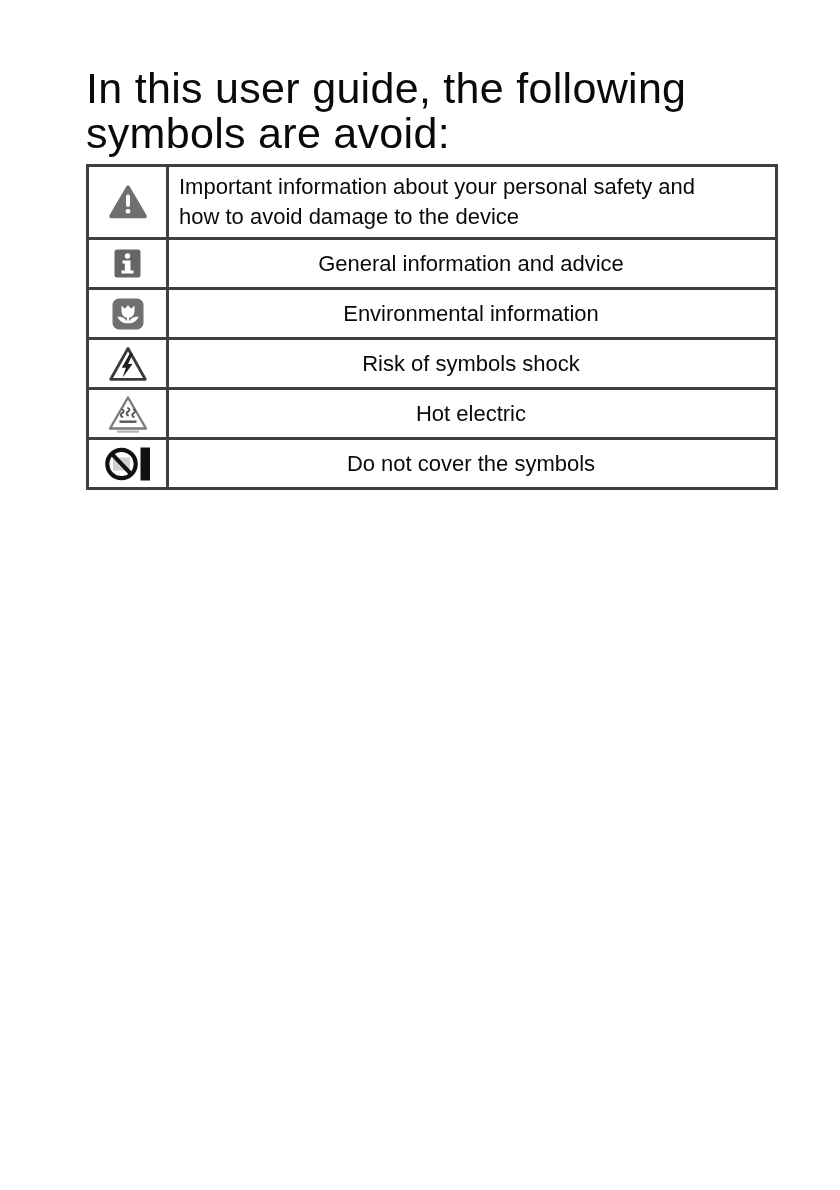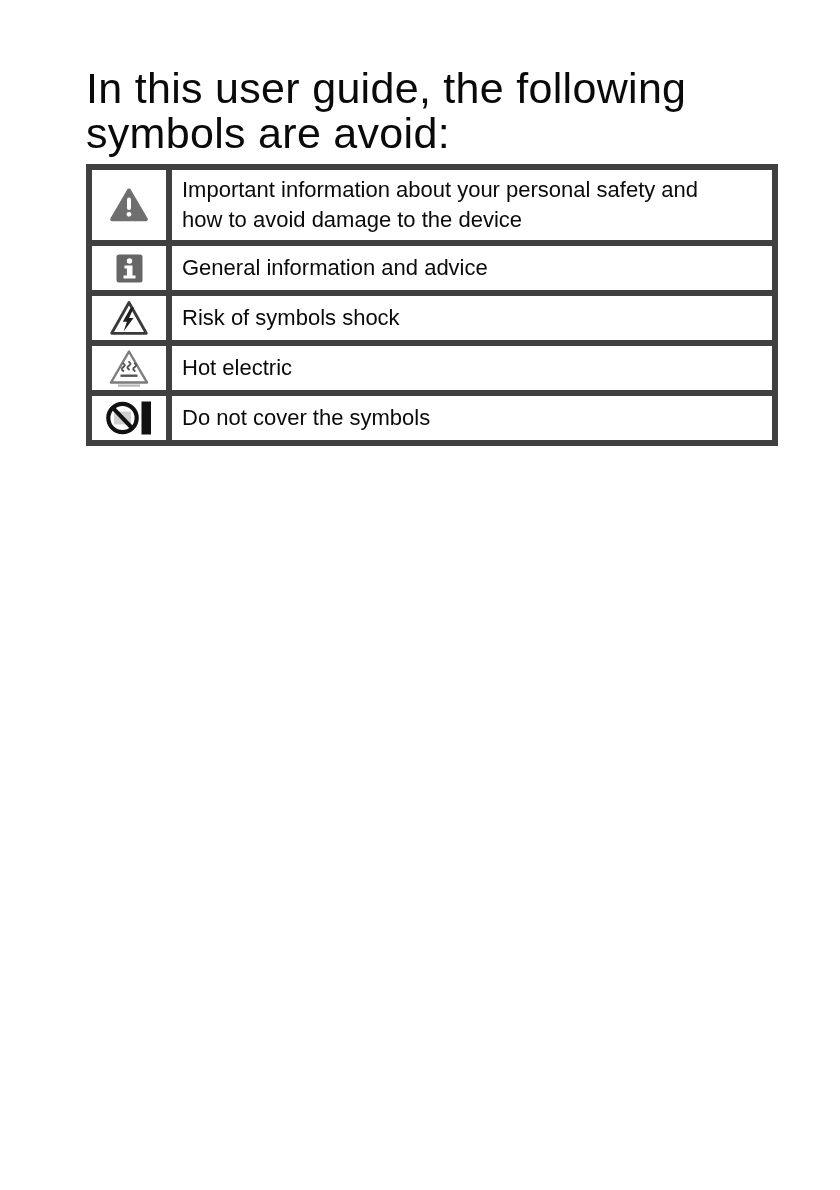--- a/index.html
+++ b/index.html
@@ -29,38 +29,38 @@
   .page-title .title-line { display: block; white-space: nowrap; }
 
   table.symbols-table {
     position: absolute;
     left: 86px; top: 164px;
     width: 692px;
     border-collapse: collapse;
     table-layout: fixed;
   }
   .symbols-table td {
-    border: 6px solid #404040;
+    border: 3px solid #404040;
     background: #ffffff;
   }
   .icon-cell {
     width: 80px;
     text-align: center;
     vertical-align: middle;
     padding: 2px 0;
   }
   .text-cell {
     vertical-align: middle;
     padding: 5px 12px 5px 10px;
     font-size: 22px;
     line-height: 30px;
     color: #0a0a0a;
   }
   tr.row-tall td { height: 71px; }
-  tr.row-std td  { height: 50px; }
+  tr.row-std td  { height: 50px; text-align: center; }
   .desc-wide { max-width: 545px; }
   .icon { display: inline-block; line-height: 0; vertical-align: middle; }
   svg { display: block; }
 </style>
 </head>
 <body>
 
 <div class="page">
 
   <h1 class="page-title">
@@ -94,20 +94,36 @@
               <circle cx="13.5" cy="7" r="2.7" fill="#ffffff"></circle>
               <path d="M8.5 11.5 h8 v10 h3 v3 H7.5 v-3 h3.4 v-7 H8.5 Z" fill="#ffffff"></path>
             </svg>
           </span>
         </td>
         <td class="text-cell">
           <div>General information and advice</div>
         </td>
       </tr>
 
+      <tr class="row-std">
+        <td class="icon-cell">
+          <span class="icon">
+            <svg width="32" height="32" viewBox="0 0 32 32">
+              <rect x="0.5" y="0.5" width="31" height="31" rx="6.5" fill="#6f6f6f"></rect>
+              <path d="M9.5 7.5 v6 a6.5 6.5 0 0 0 13 0 v-6 l-3.3 3.3 -3.2-3.5 -3.2 3.5 Z" fill="#ffffff"></path>
+              <rect x="15" y="18.5" width="2" height="6.5" fill="#ffffff"></rect>
+              <path d="M15.7 25.2 C10.4 25.6 6.7 22 5.5 18.4 C10.6 18.3 14.7 21.1 15.7 25.2 Z" fill="#ffffff"></path>
+              <path d="M16.3 25.2 C21.6 25.6 25.3 22 26.5 18.4 C21.4 18.3 17.3 21.1 16.3 25.2 Z" fill="#ffffff"></path>
+            </svg>
+          </span>
+        </td>
+        <td class="text-cell">
+          <div>Environmental information</div>
+        </td>
+      </tr>
 
 
       <tr class="row-std">
         <td class="icon-cell">
           <span class="icon">
             <svg width="40" height="38" viewBox="0 0 40 38">
               <path d="M20 3.5 L37.3 34.3 H2.7 Z" fill="none" stroke="#3a3a3a" stroke-width="2.8" stroke-linejoin="round"></path>
               <path d="M21.8 8.5 L13.8 22.7 h4.1 L14.6 32.6 l9.9-13.6 h-4.4 L24.9 8.5 Z" fill="#1f1f1f"></path>
             </svg>
           </span>

